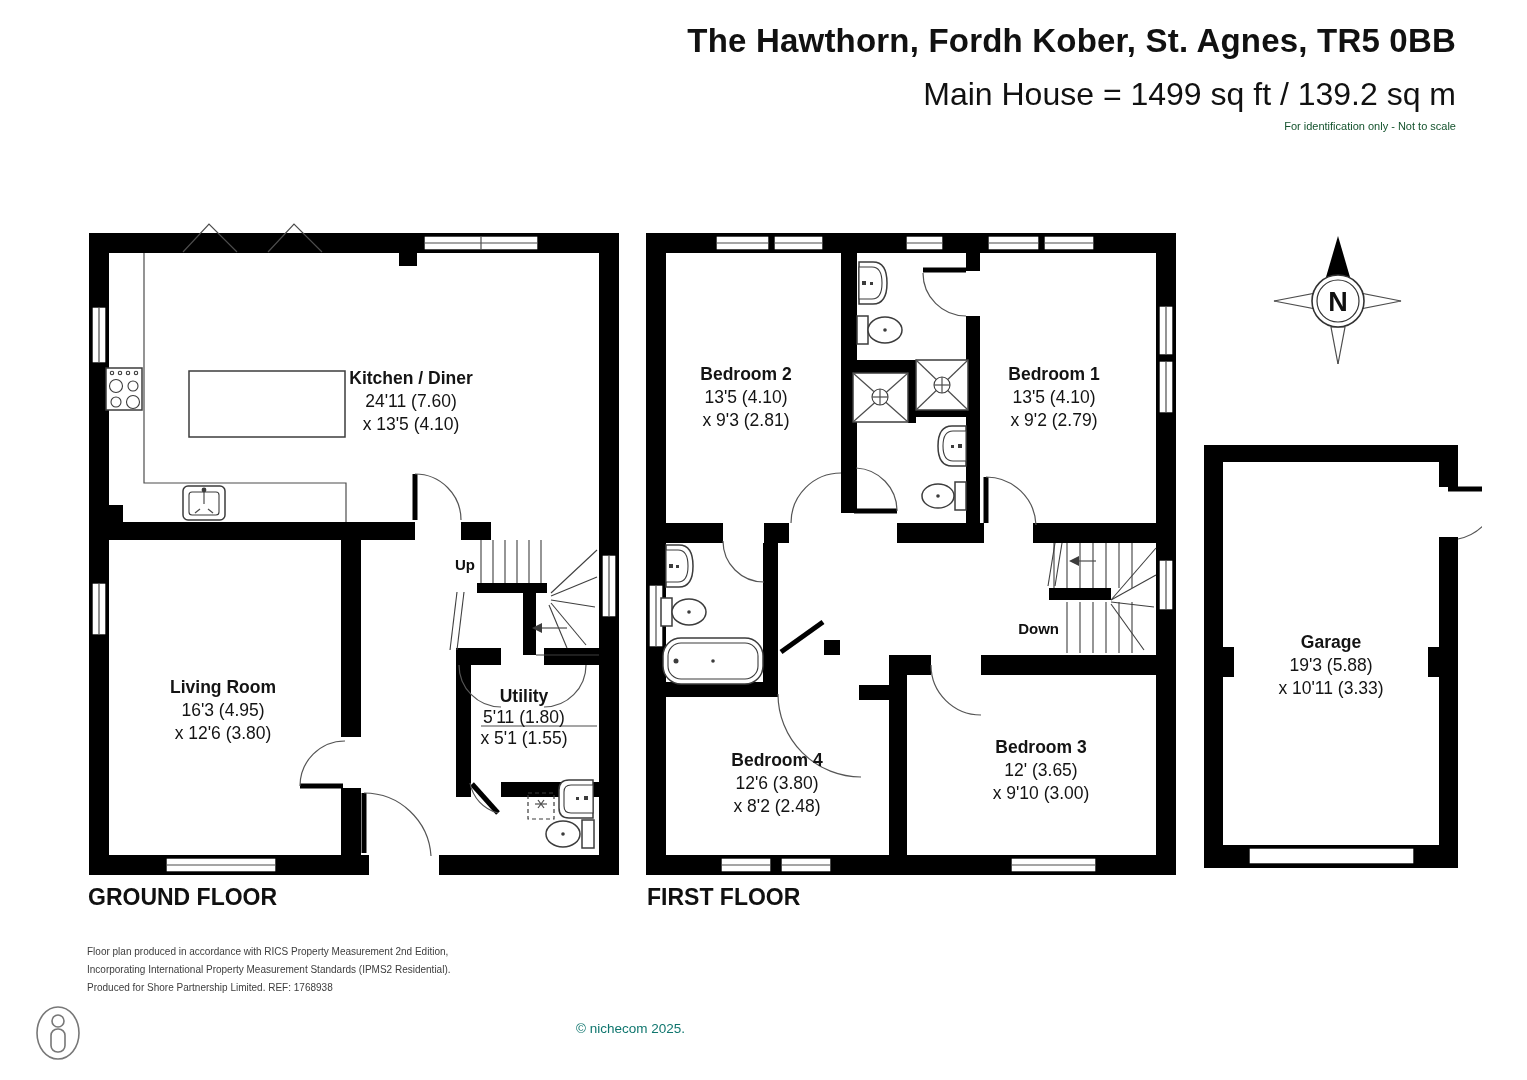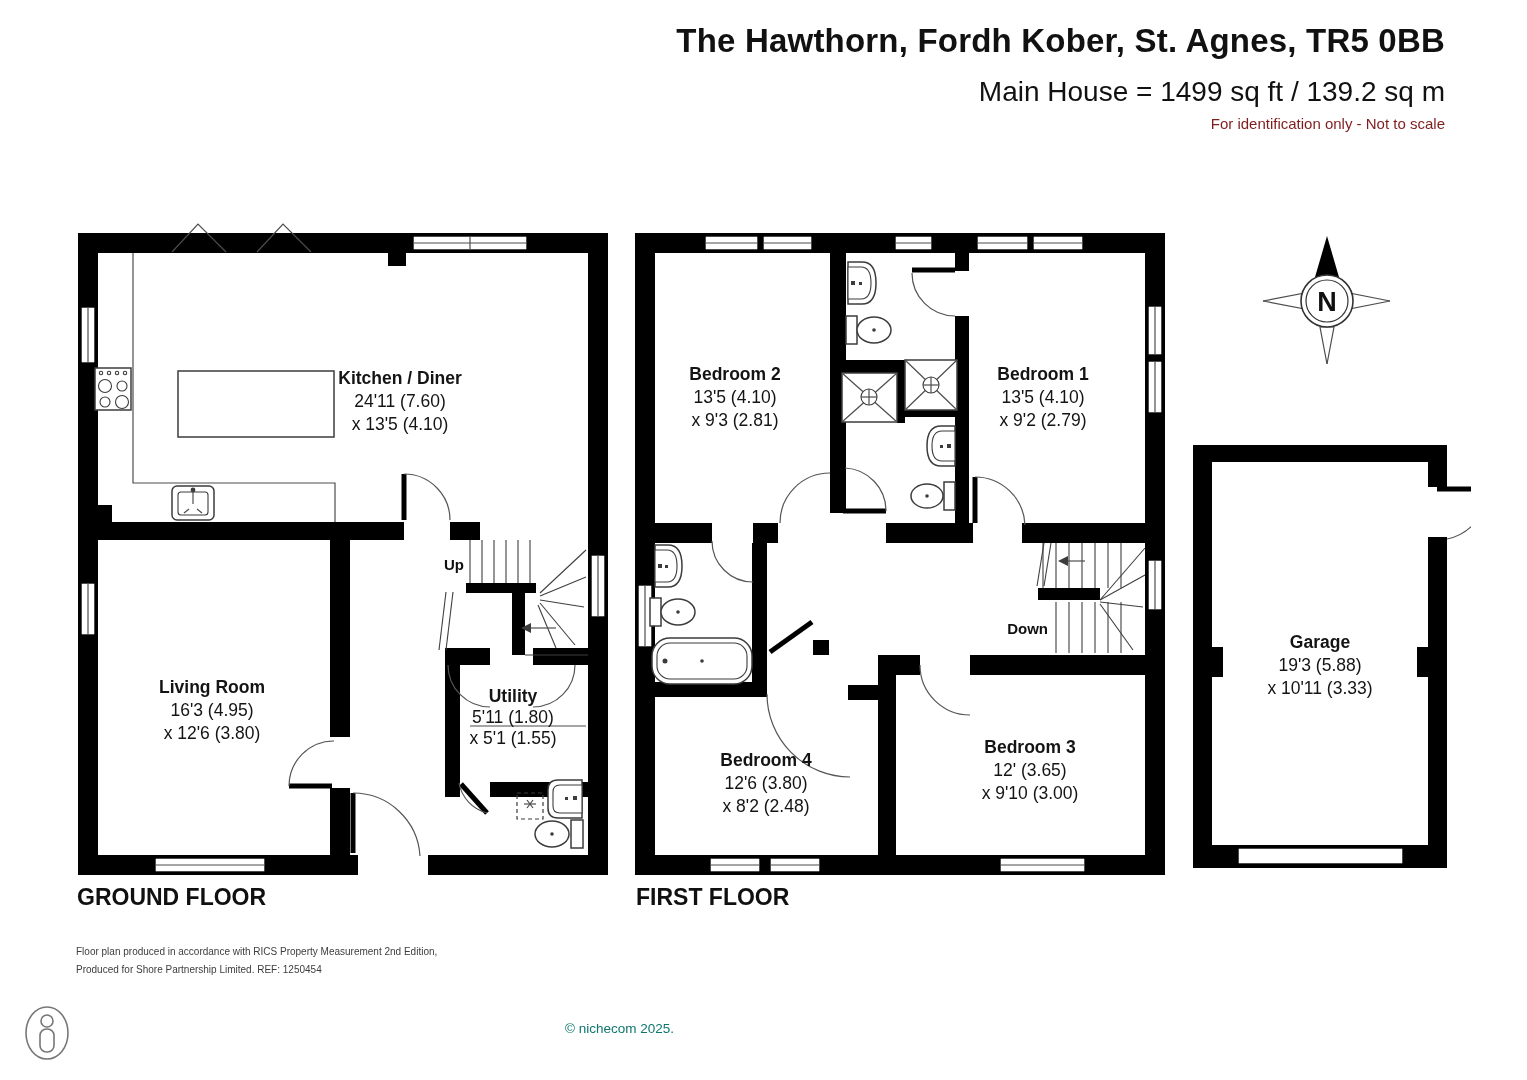--- a/index.html
+++ b/index.html
@@ -1,39 +1,39 @@
 <!DOCTYPE html>
 <html><head>
 <meta charset="utf-8">
 <style>
   html,body{margin:0;padding:0;background:#fff;}
   #canvas{position:relative;width:1471px;height:1080px;background:#fff;overflow:hidden;
-          font-family:"Liberation Sans",sans-serif;}
+          font-family:"Liberation Sans",sans-serif;margin-left:11px;}
   #plan-svg{position:absolute;left:0;top:0;}
   
   .wall{fill:#000;}
   .win{fill:#fff;stroke:#000;stroke-width:1.4;}
   .thin{stroke:#4d4d4d;stroke-width:1.2;fill:none;}
   .tread{stroke:#3f3f3f;stroke-width:1.1;fill:none;}
   .fix{fill:#fff;stroke:#3c3c3c;stroke-width:1.5;}
   .fix2{fill:#fff;stroke:#3c3c3c;stroke-width:1.1;}
   .leaf{stroke:#000;stroke-width:5;fill:none;}
   .arc{stroke:#555;stroke-width:1.2;fill:none;}
   .dash{fill:none;stroke:#3c3c3c;stroke-width:1.2;stroke-dasharray:4 3;}
   .rname{font:bold 17.5px "Liberation Sans",sans-serif;fill:#141414;text-anchor:middle;}
   .rdim{font:17.5px "Liberation Sans",sans-serif;fill:#141414;text-anchor:middle;}
   .flabel{font:bold 23px "Liberation Sans",sans-serif;fill:#101010;}
   .slabel{font:bold 15px "Liberation Sans",sans-serif;fill:#101010;text-anchor:end;}
   .nlabel{font:bold 27px "Liberation Sans",sans-serif;fill:#101010;text-anchor:middle;}
   
   .title-block{position:absolute;top:22px;right:26px;text-align:right;color:#111;}
   .title-address{font-size:33px;font-weight:bold;letter-spacing:.2px;}
-  .title-line{font-size:28px;margin-top:4px;}
+  .title-line{font-size:32px;margin-top:4px;}
   .title-line.first{margin-top:16px;}
-  .title-small{font-size:15px;margin-top:7px;color:#7f1d1d;}
+  .title-small{font-size:11px;margin-top:7px;color:#14532d;}
   .footer-text{position:absolute;left:76px;top:943px;font-size:10px;line-height:18px;color:#3d3d3d;}
   .footer-copy{position:absolute;left:565px;top:1021px;font-size:13.5px;color:#0f766e;}
 </style>
 </head>
 <body>
 
 <div id="canvas">
 
   <div class="title-block">
     <div class="title-address">The Hawthorn, Fordh Kober, St. Agnes, TR5 0BB</div>
@@ -415,17 +415,18 @@
 
     <g>
       <ellipse cx="47" cy="1033" rx="21" ry="26" fill="none" stroke="#777" stroke-width="1.6"></ellipse>
       <circle cx="47" cy="1021" r="6" fill="none" stroke="#777" stroke-width="1.6"></circle>
       <rect x="40" y="1029" width="14" height="23" rx="6.5" fill="none" stroke="#777" stroke-width="1.6"></rect>
     </g>
   </svg>
 
   <div class="footer-text">
     <div>Floor plan produced in accordance with RICS Property Measurement 2nd Edition,</div>
-    <div>Produced for Shore Partnership Limited.   REF: 1250454</div>
+    <div>Incorporating International Property Measurement Standards (IPMS2 Residential).</div>
+    <div>Produced for Shore Partnership Limited.   REF: 1768938</div>
   </div>
   <div class="footer-copy">© nichecom 2025.</div>
 
 </div>
 
 </body></html>

